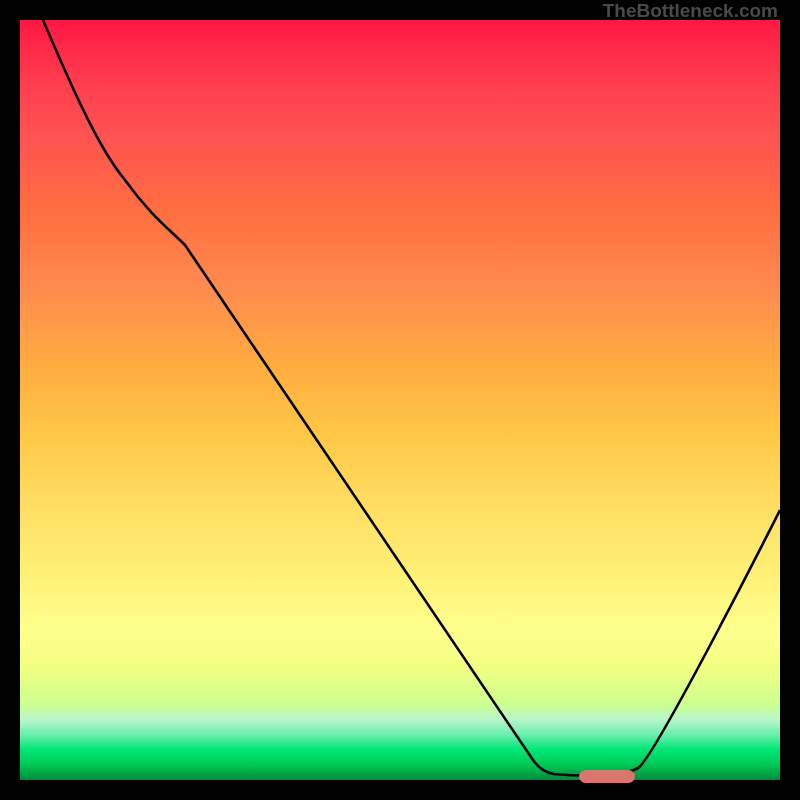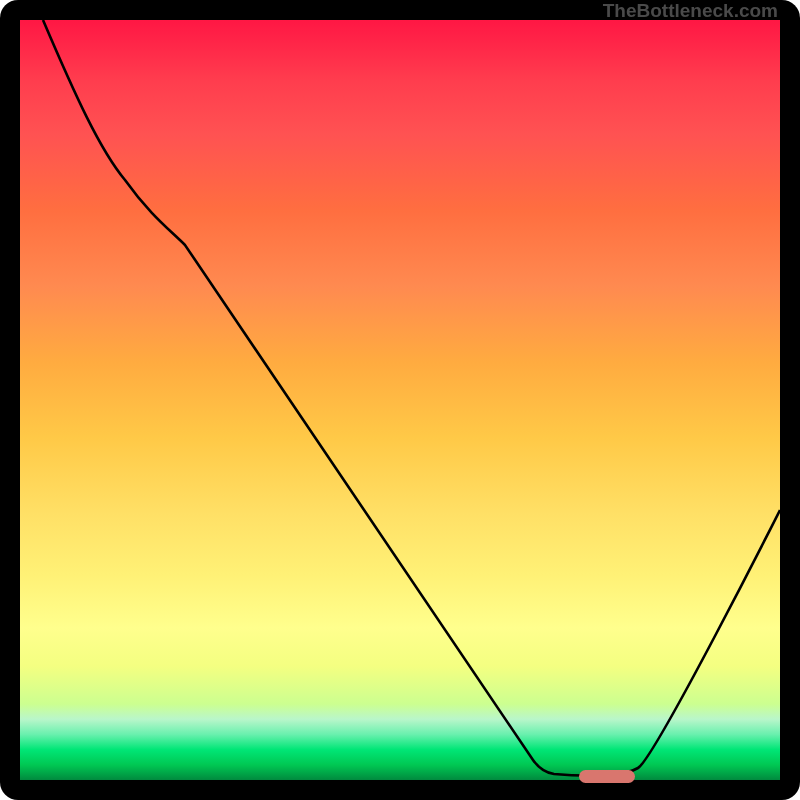--- a/index.html
+++ b/index.html
@@ -8,21 +8,20 @@
     background: #fff;
     width: 800px;
     height: 800px;
     overflow: hidden;
   }
   .chart-container {
     position: relative;
     width: 800px;
     height: 800px;
     background: #000;
-    border-radius: 18px;
   }
   .plot-area {
     position: absolute;
     left: 20px;
     top: 20px;
     width: 760px;
     height: 760px;
     background: linear-gradient(to bottom,
       #ff1744 0%,
       #ff3d4e 8%,

